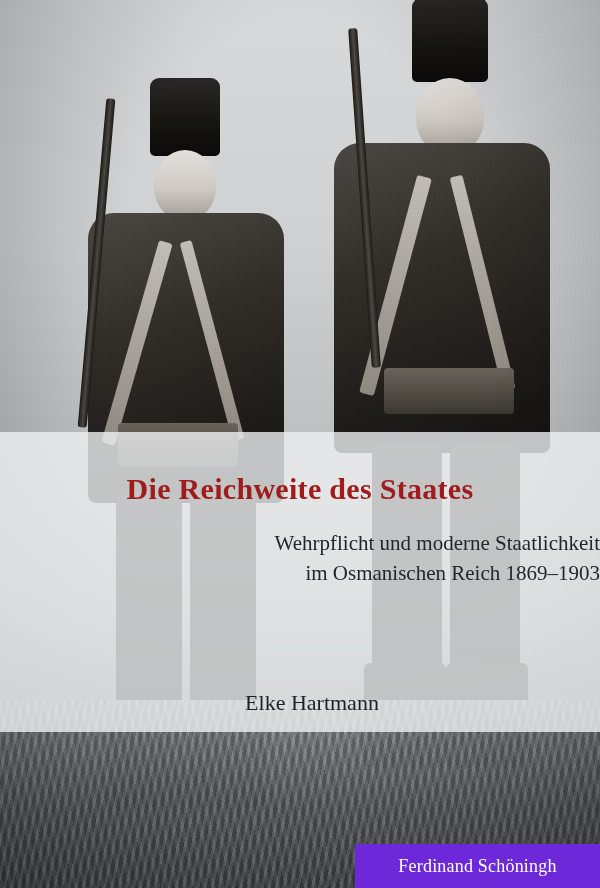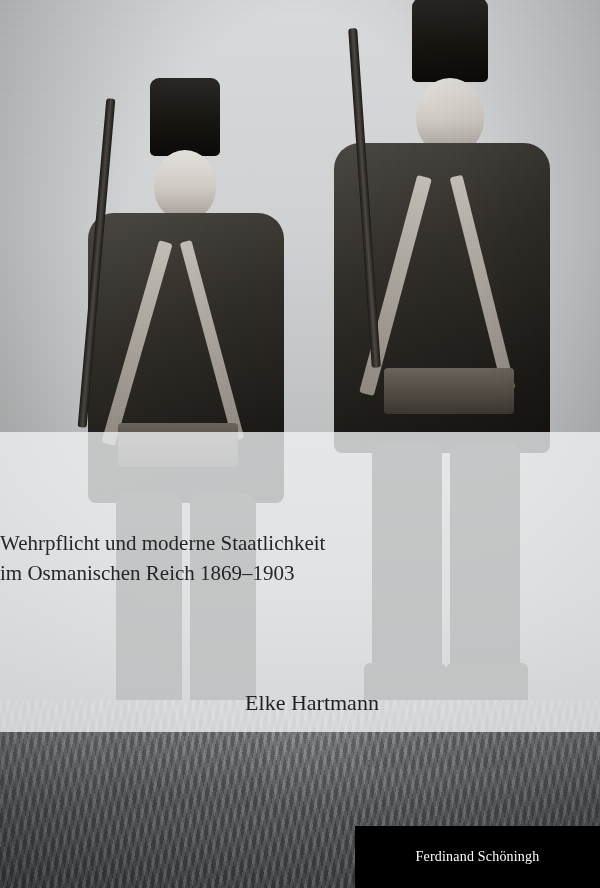--- a/index.html
+++ b/index.html
@@ -124,21 +124,21 @@
     text-align: center;
     color: #a01c1c;
     font-weight: bold;
     font-size: 30px;
     letter-spacing: .3px;
   }
   .subtitle {
     position: absolute;
     top: 528px;
     left: 0; right: 0;
-    text-align: left;
+    text-align: right;
     color: #23272a;
     font-size: 21px;
     line-height: 30px;
     font-family: Liberation Serif, serif;
   }
   .author {
     position: absolute;
     top: 690px;
     left: 0; right: 0;
     text-align: center;
@@ -146,27 +146,27 @@
     font-size: 22px;
     margin-left: 24px;
   }
 
   
   .publisher {
     position: absolute;
     right: 0;
     bottom: 0;
     width: 245px;
-    height: 62px;
-    background: #000000;
+    height: 44px;
+    background: #6d28d9;
     color: #ffffff;
     display: flex;
     align-items: center;
     justify-content: center;
-    font-size: 14px;
+    font-size: 18px;
     letter-spacing: .2px;
   }
 </style>
 </head>
 <body>
 
 <div class="cover">
 
   <div class="photo">
 
@@ -198,20 +198,21 @@
       <div class="bootR" style="left:118px; top:665px; width:82px; height:105px;"></div>
     </div>
 
     <div class="ground"></div>
     <div class="vignette"></div>
     <div class="grain"></div>
   </div>
 
   <div class="band"></div>
 
+  <div class="title">Die Reichweite des Staates</div>
 
   <div class="subtitle">
     <div>Wehrpflicht und moderne Staatlichkeit</div>
     <div>im Osmanischen Reich 1869–1903</div>
   </div>
 
   <div class="author">Elke Hartmann</div>
 
   <div class="publisher">Ferdinand Schöningh</div>
 

